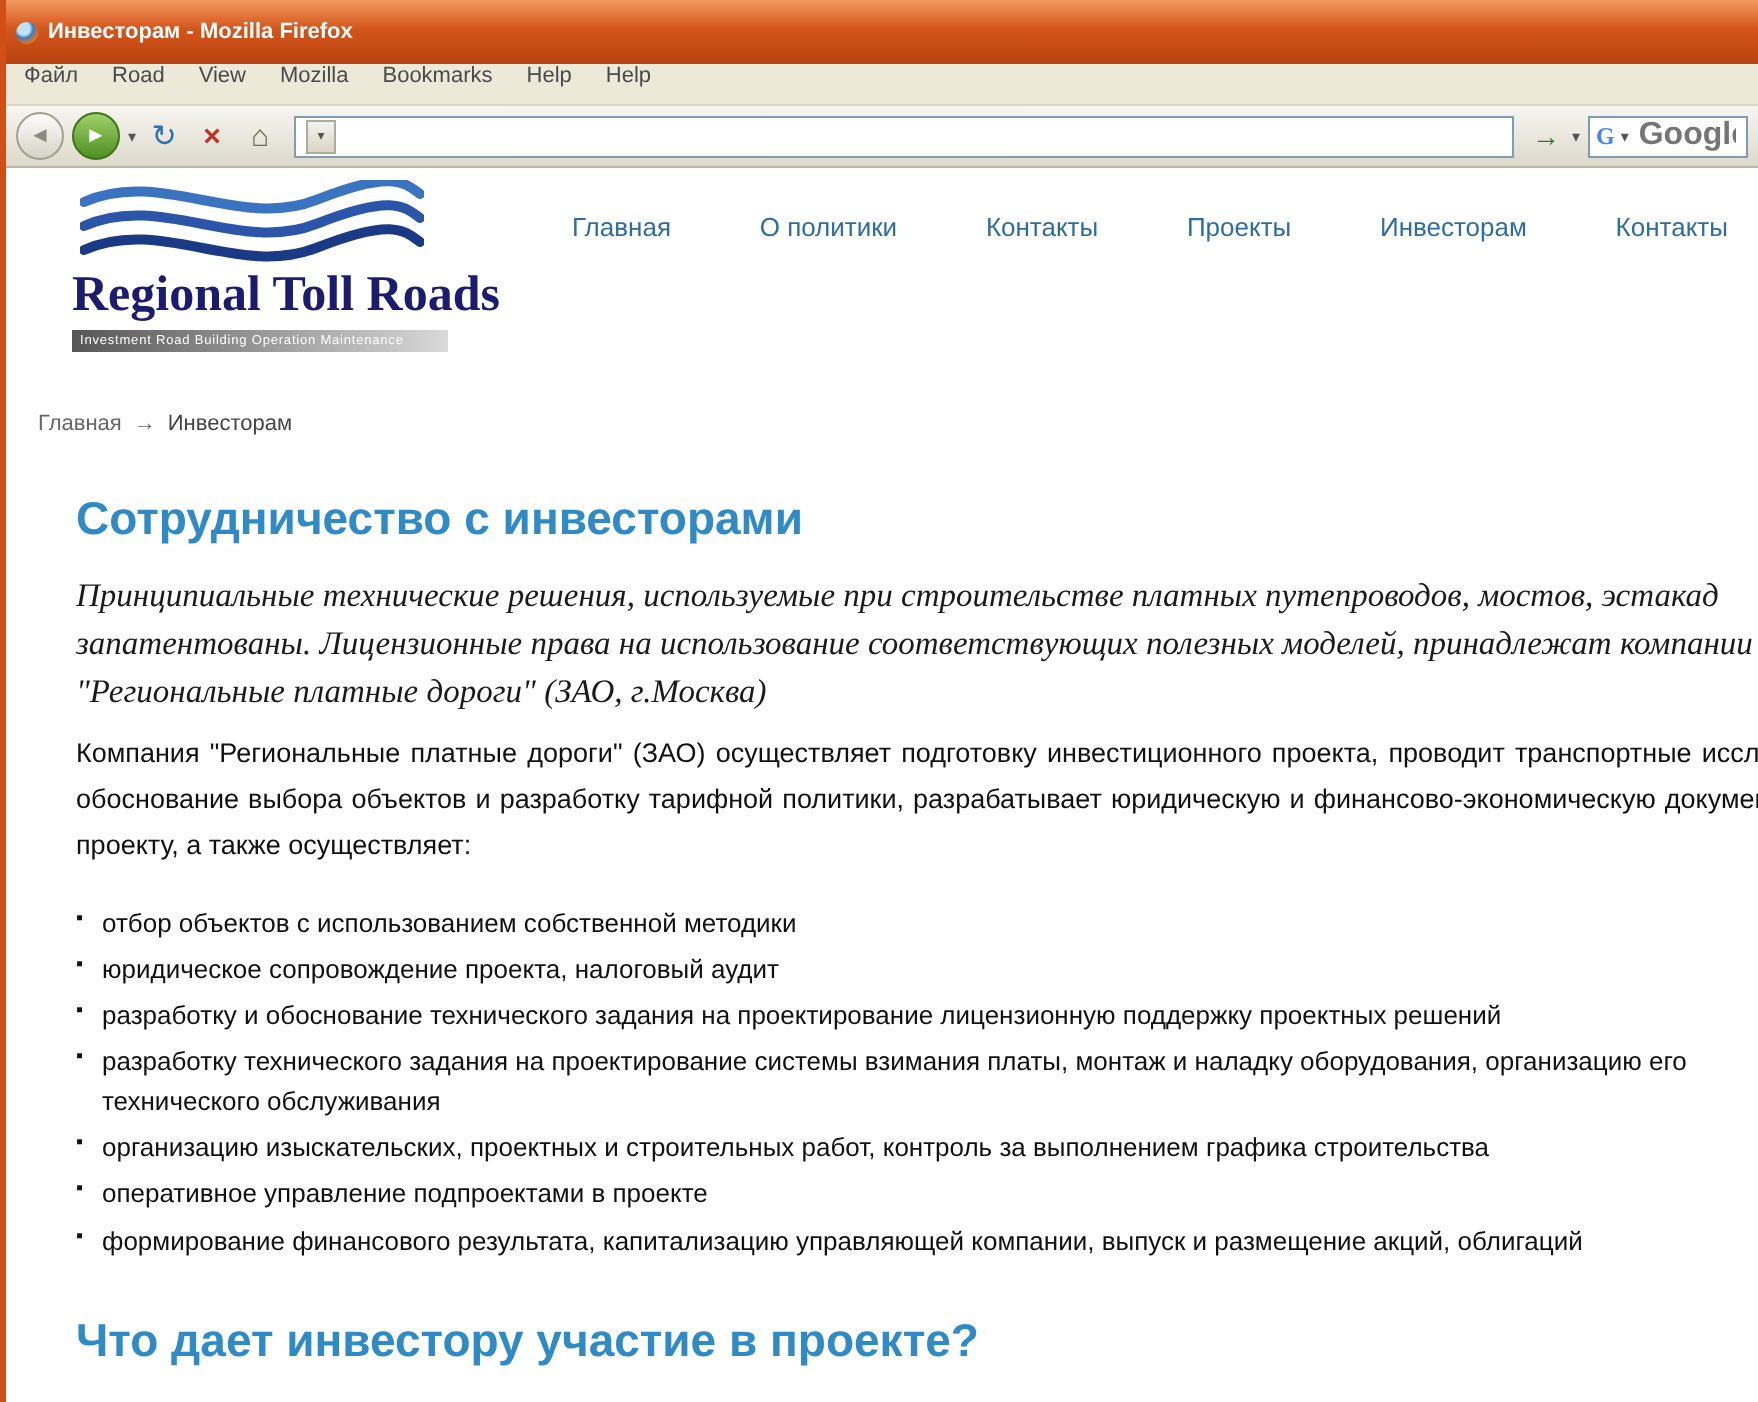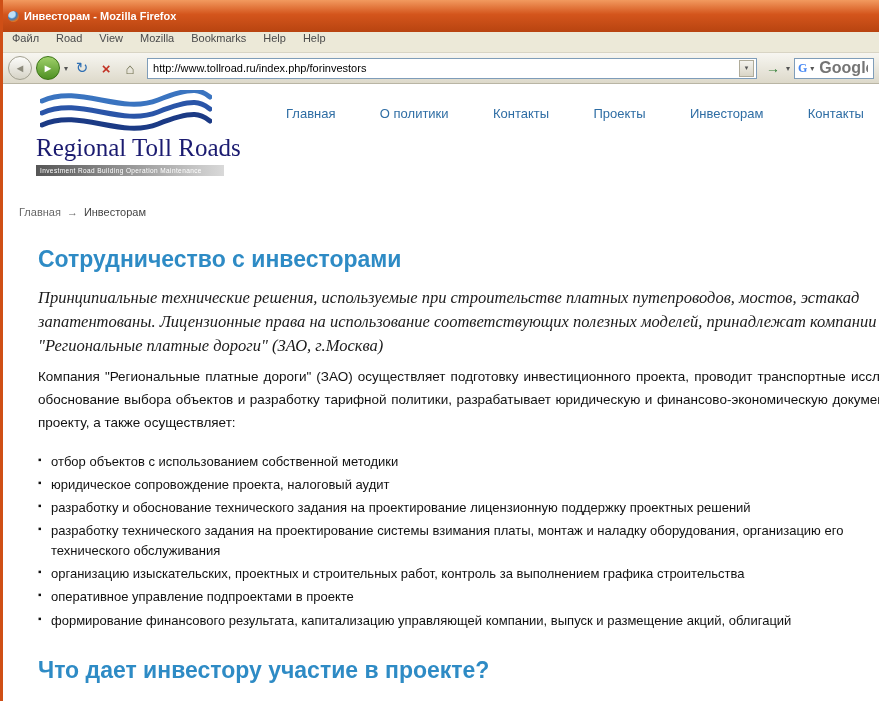--- a/index.html
+++ b/index.html
@@ -27,21 +27,21 @@
   .searchbox{width:80px;height:21px;background:#fff;border:1px solid #7f9db9;display:flex;align-items:center;gap:3px;padding:0 3px;box-sizing:border-box;flex:0 0 auto;}
   .g-logo{font-weight:bold;color:#4285f4;font-size:12px;font-family:"Liberation Serif",serif;}
   .searchbox input{flex:1;border:none;outline:none;font-size:16px;min-width:0;font-family:"Liberation Sans",sans-serif;background:transparent;font-weight:bold;}
 
   
   .page{position:relative;height:632px;overflow:hidden;background:#fff;}
   .page-inner{width:960px;}
   .site-header{position:relative;height:108px;}
   .logo{position:absolute;left:33px;top:6px;}
   .logo-waves{display:block;margin-left:4px;}
-  .logo-title{font-family:"Liberation Serif",serif;font-weight:normal;font-size:25px;color:#1b1b70;line-height:1.1;margin-top:2px;}
+  .logo-title{font-family:"Liberation Serif",serif;font-weight:bold;font-size:25px;color:#1b1b70;line-height:1.1;margin-top:2px;}
   .logo-bar{width:188px;height:11px;margin-top:3px;background:linear-gradient(90deg,#565656,#d9d9d9);color:#fff;font-size:6.5px;letter-spacing:.4px;line-height:11px;padding-left:4px;white-space:nowrap;overflow:hidden;box-sizing:border-box;}
   .site-nav{position:absolute;left:283px;top:22px;width:578px;display:flex;justify-content:space-between;}
   .site-nav a{color:#2e6da4;font-size:13px;text-decoration:none;cursor:pointer;}
   .breadcrumb{margin:14px 0 0 16px;font-size:11px;color:#666;display:flex;gap:6px;align-items:center;}
   .breadcrumb .cur{color:#444;}
   .content{margin-left:35px;}
   h1.sec,h2.sec{color:#2e8bc5;font-size:23px;font-weight:bold;margin:0;}
   h1.sec{margin-top:28px;}
   h2.sec{margin-top:26px;}
   .lead{font-family:"Liberation Serif",serif;font-style:italic;font-size:16.5px;color:#1a1a1a;line-height:1.45;width:855px;margin-top:13px;}
@@ -76,21 +76,20 @@
         <span>◄</span>
       </div>
     <div class="nav-btn fwd">
         <span>►</span>
       </div>
     <span class="caret">▾</span>
     <span class="tool-ico refresh"><span>↻</span></span>
     <span class="tool-ico stop"><span>×</span></span>
     <span class="tool-ico home"><span>⌂</span></span>
     <div class="urlbar">
-      <input type="text" value="http://www.tollroad.ru/index.php/forinvestors" style="">
       <span class="url-drop">▾</span>
     </div>
     <span class="go-btn">→</span>
     <span class="caret">▾</span>
     <div class="searchbox">
       <span class="g-logo">G</span>
       <span class="caret">▾</span>
       <input type="text" placeholder="Google" style="">
     </div>
   </div>

